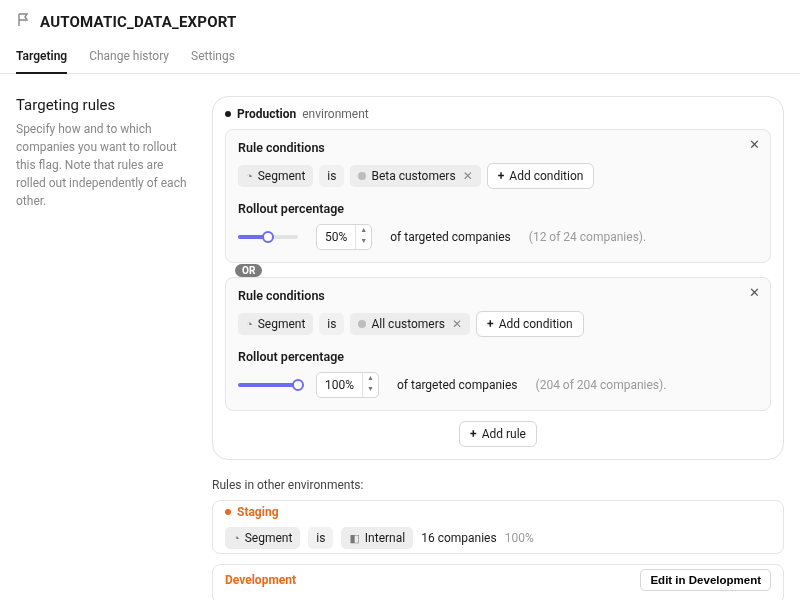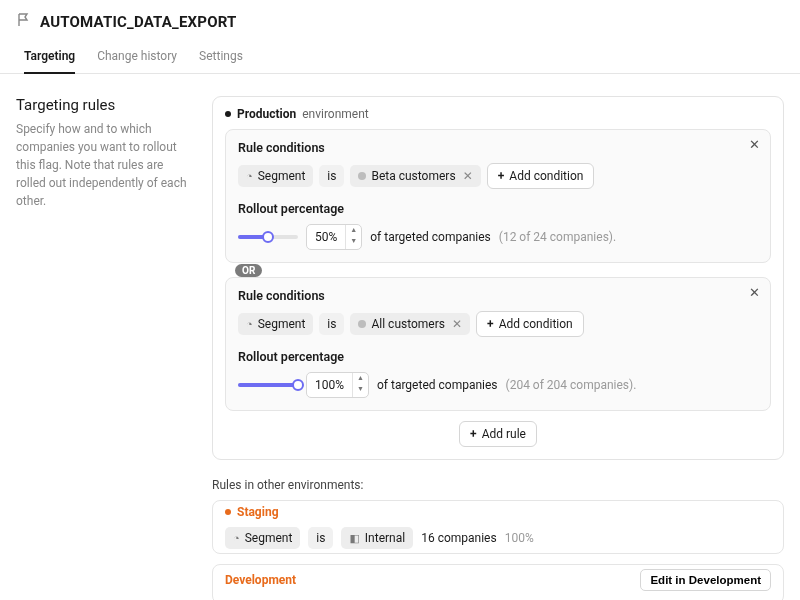--- a/index.html
+++ b/index.html
@@ -20,21 +20,21 @@
   }
   .header svg { width: 16px; height: 16px; }
   .title {
     font-weight: 700;
     font-size: 15px;
     letter-spacing: 0.2px;
   }
   .tabbar {
     display: flex;
     gap: 22px;
-    padding: 0 24px;
+    padding: 0 16px;
     border-bottom: 1px solid #e5e5e5;
   }
   .tab {
     padding: 8px 0 10px;
     font-size: 12px;
     color: #888;
     cursor: pointer;
     position: relative;
   }
   .tab.active {
@@ -53,21 +53,21 @@
     padding: 22px 16px 16px;
     gap: 16px;
   }
   .sidebar { width: 180px; flex: 0 0 180px; }
   .sidebar h2 { font-size: 15px; font-weight: 400; margin-bottom: 6px; }
   .sidebar p { font-size: 12px; color: #888; line-height: 1.5; }
   .main { flex: 1; min-width: 0; }
 
   .env-card {
     border: 1px solid #e3e3e3;
-    border-radius: 9px;
+    border-radius: 16px;
     padding: 10px 12px 12px;
     margin-bottom: 18px;
   }
   .env-header {
     display: flex;
     align-items: center;
     gap: 6px;
     font-size: 12px;
     margin-bottom: 8px;
   }
@@ -124,21 +124,21 @@
     padding: 5px 10px;
     font-size: 12px;
     cursor: pointer;
   }
   .btn .plus { font-weight: 600; }
 
   .rollout-label { font-size: 12.5px; font-weight: 600; margin-bottom: 8px; }
   .rollout-row {
     display: flex;
     align-items: center;
-    gap: 8px;
+    gap: 18px;
     font-size: 12px;
   }
   .slider {
     position: relative;
     width: 60px; height: 14px;
     display: flex; align-items: center;
   }
   .slider .track {
     position: absolute;
     left: 0; right: 0; top: 50%;

